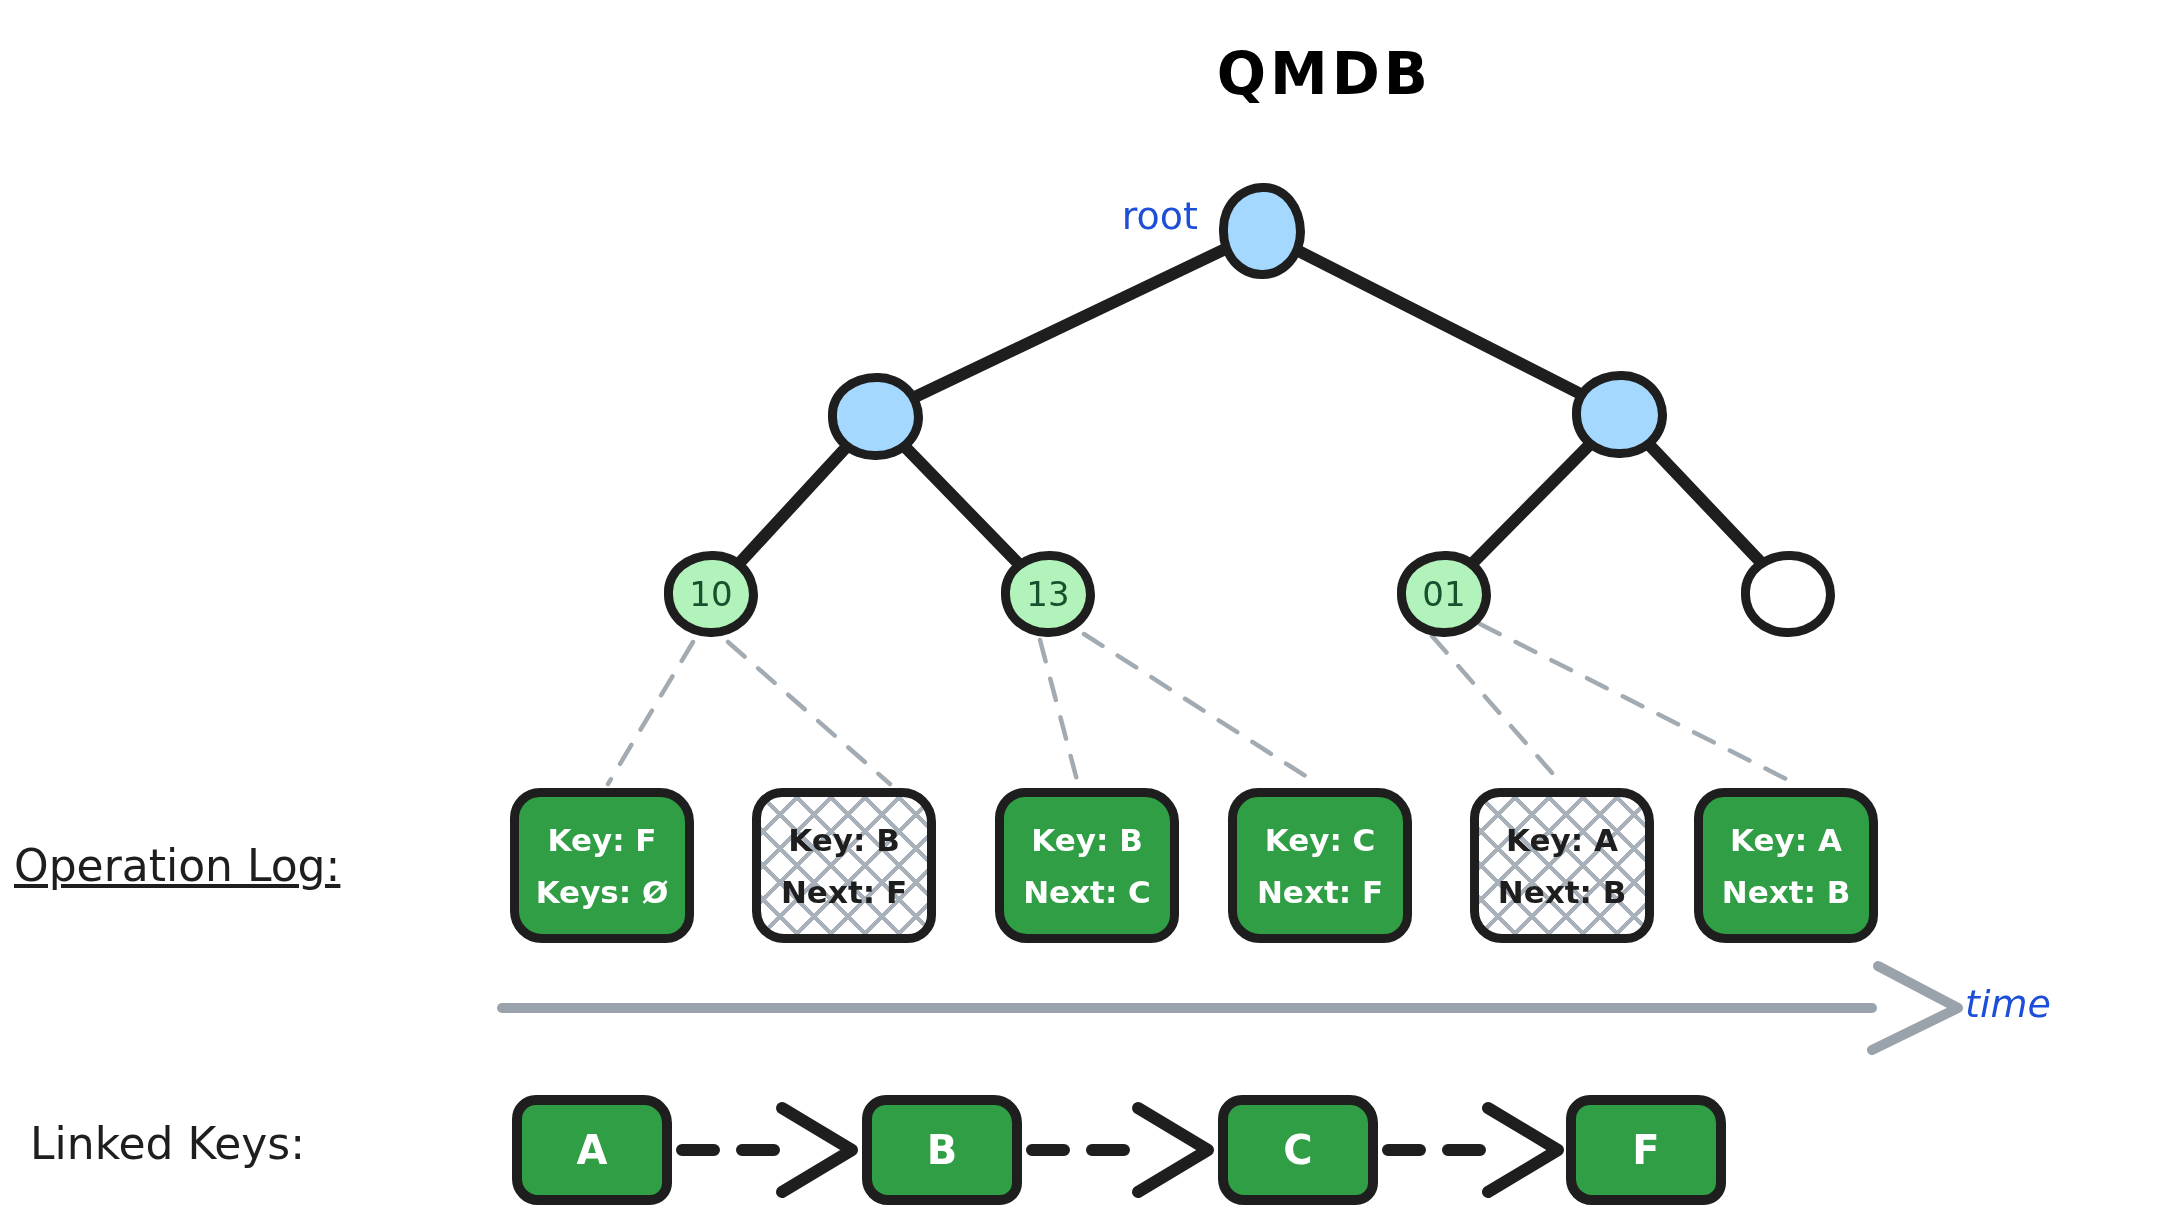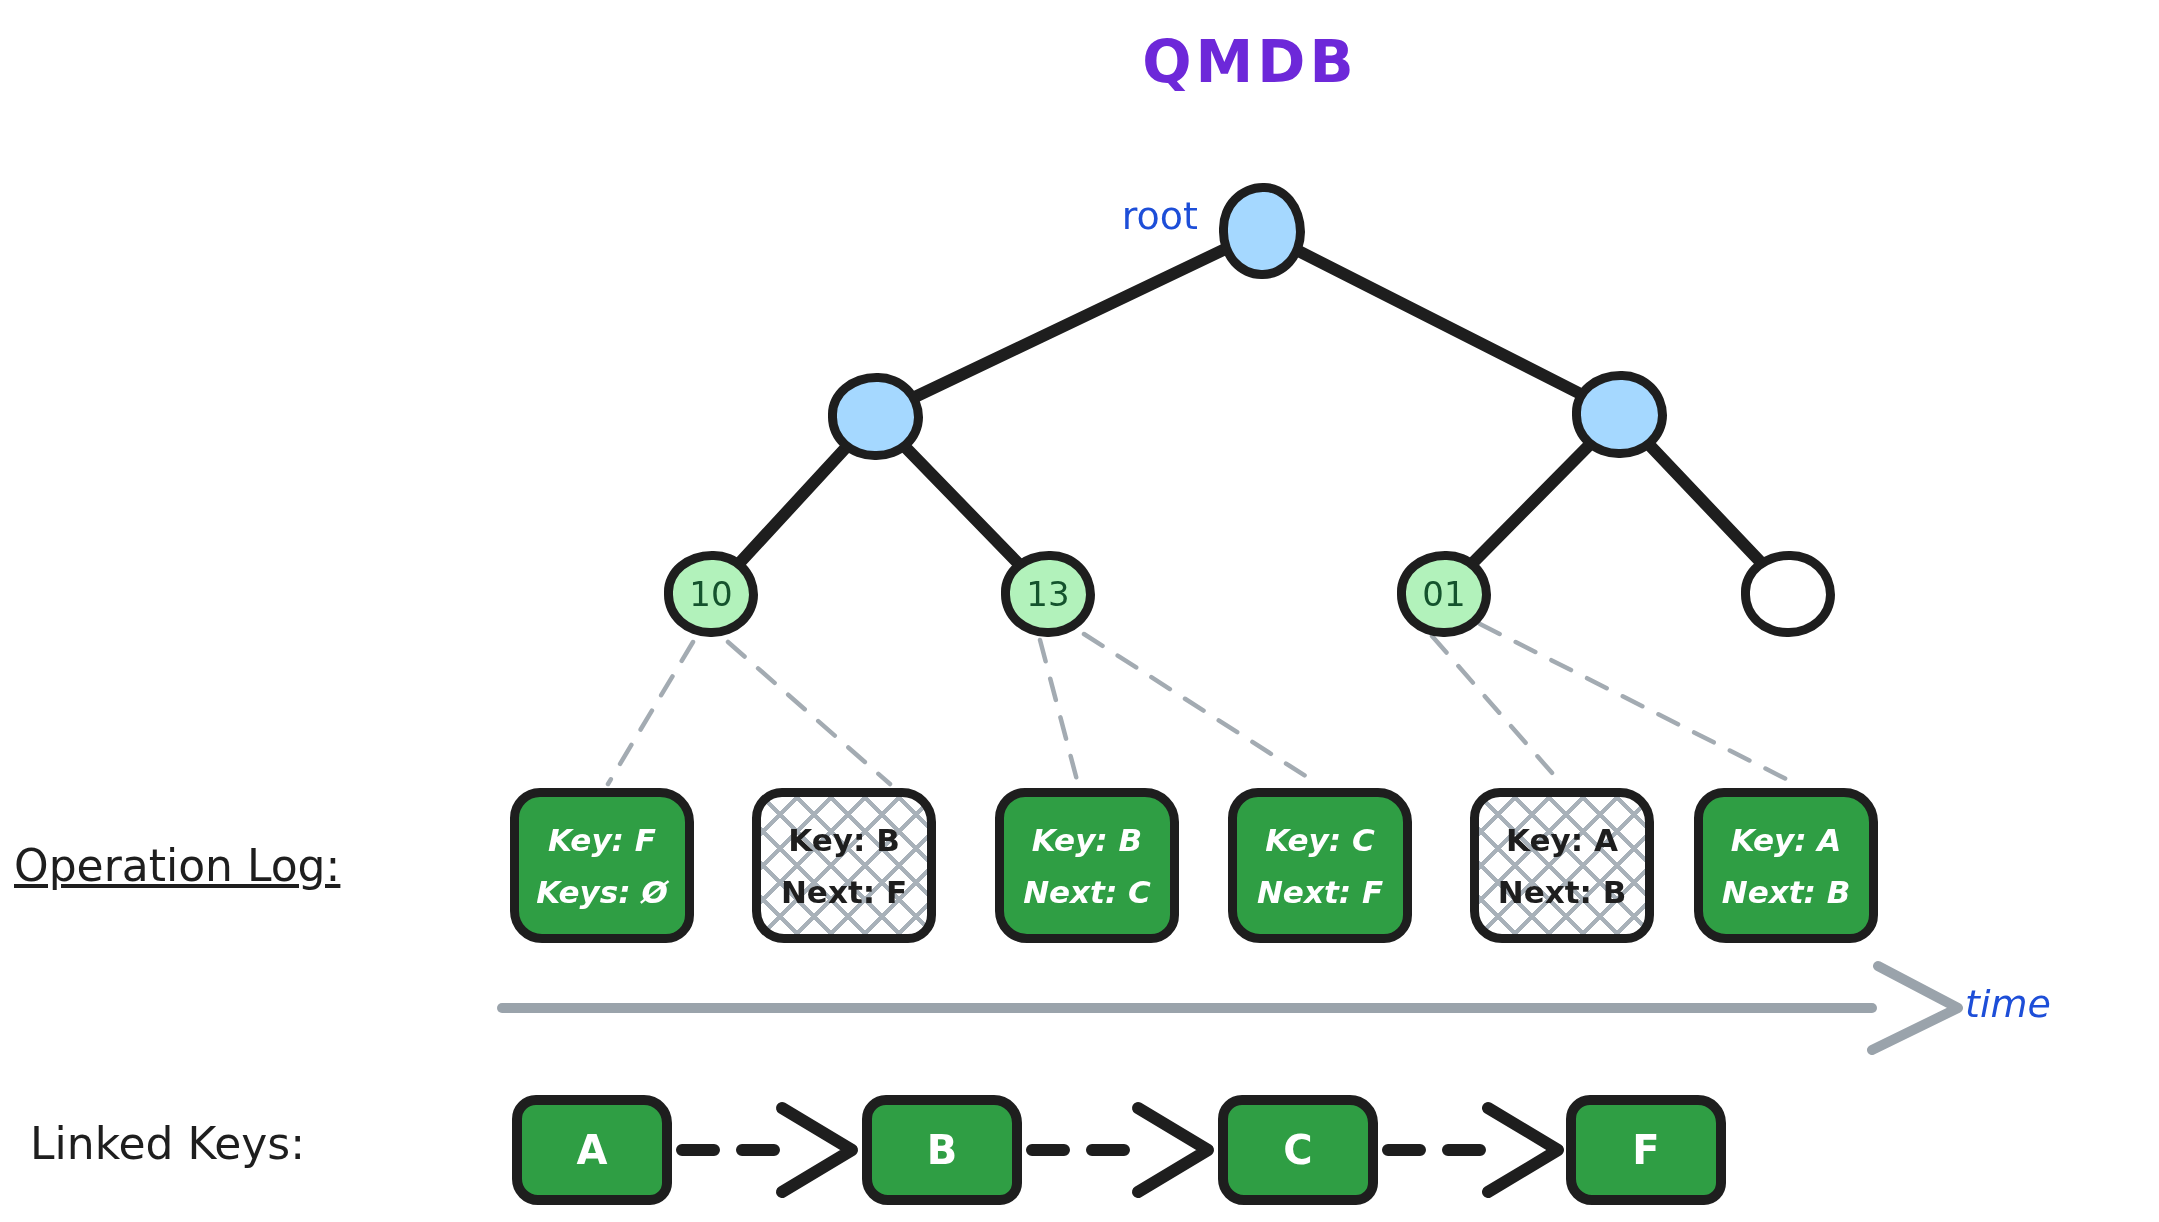--- a/index.html
+++ b/index.html
@@ -8,22 +8,22 @@
     width:2159px;height:1222px;
     background:#ffffff;
     font-family:"DejaVu Sans","Liberation Sans",sans-serif;
     overflow:hidden;
   }
   .wires{position:absolute;left:0;top:0;width:2159px;height:1222px;z-index:1;}
 
   
   .title{
     position:absolute;left:1080px;top:28px;width:340px;
-    text-align:center;font-size:58px;font-weight:700;color:#6d28d9;
-    letter-spacing:4px;z-index:3;margin:0;
+    text-align:right;font-size:58px;font-weight:700;color:#000000;
+    letter-spacing:4px;z-index:3;margin:12px;
   }
   .lbl{position:absolute;z-index:3;white-space:nowrap;}
   .lbl.gray{color:#1d4ed8;font-size:38px;font-weight:500;}
   .lbl.dark{color:#1e1e1e;font-size:44px;font-weight:500;}
   .root-lbl{left:1000px;top:194px;width:198px;text-align:right;}
   .twig-lbl{left:120px;top:572px;}
   .oplog-lbl{left:14px;top:840px;text-decoration:underline;}
   .linked-lbl{left:30px;top:1118px;}
   .time-lbl{left:1965px;top:982px;font-style:italic;}
 
@@ -48,21 +48,21 @@
   .leaf-empty{left:1741px;}
 
   
   .opbox{
     position:absolute;z-index:2;box-sizing:border-box;top:788px;
     width:184px;height:155px;
     border:9px solid #1e1e1e;border-radius:30px 34px 28px 32px;
     display:flex;flex-direction:column;align-items:center;justify-content:center;
     gap:16px;font-size:31px;font-weight:600;
   }
-  .opbox.active{background:#2f9e44;color:#ffffff;font-style:italic;}
+  .opbox.active{background:#2f9e44;color:#ffffff;}
   .opbox.stale{
     background-color:#ffffff;color:#1e1e1e;
     background-image:
       repeating-linear-gradient(45deg,#a8b1b9 0 4px,transparent 4px 24px),
       repeating-linear-gradient(135deg,#a8b1b9 0 4px,transparent 4px 24px);
   }
   .op-0{left:510px;}
   .op-1{left:752px;}
   .op-2{left:995px;}
   .op-3{left:1228px;}

